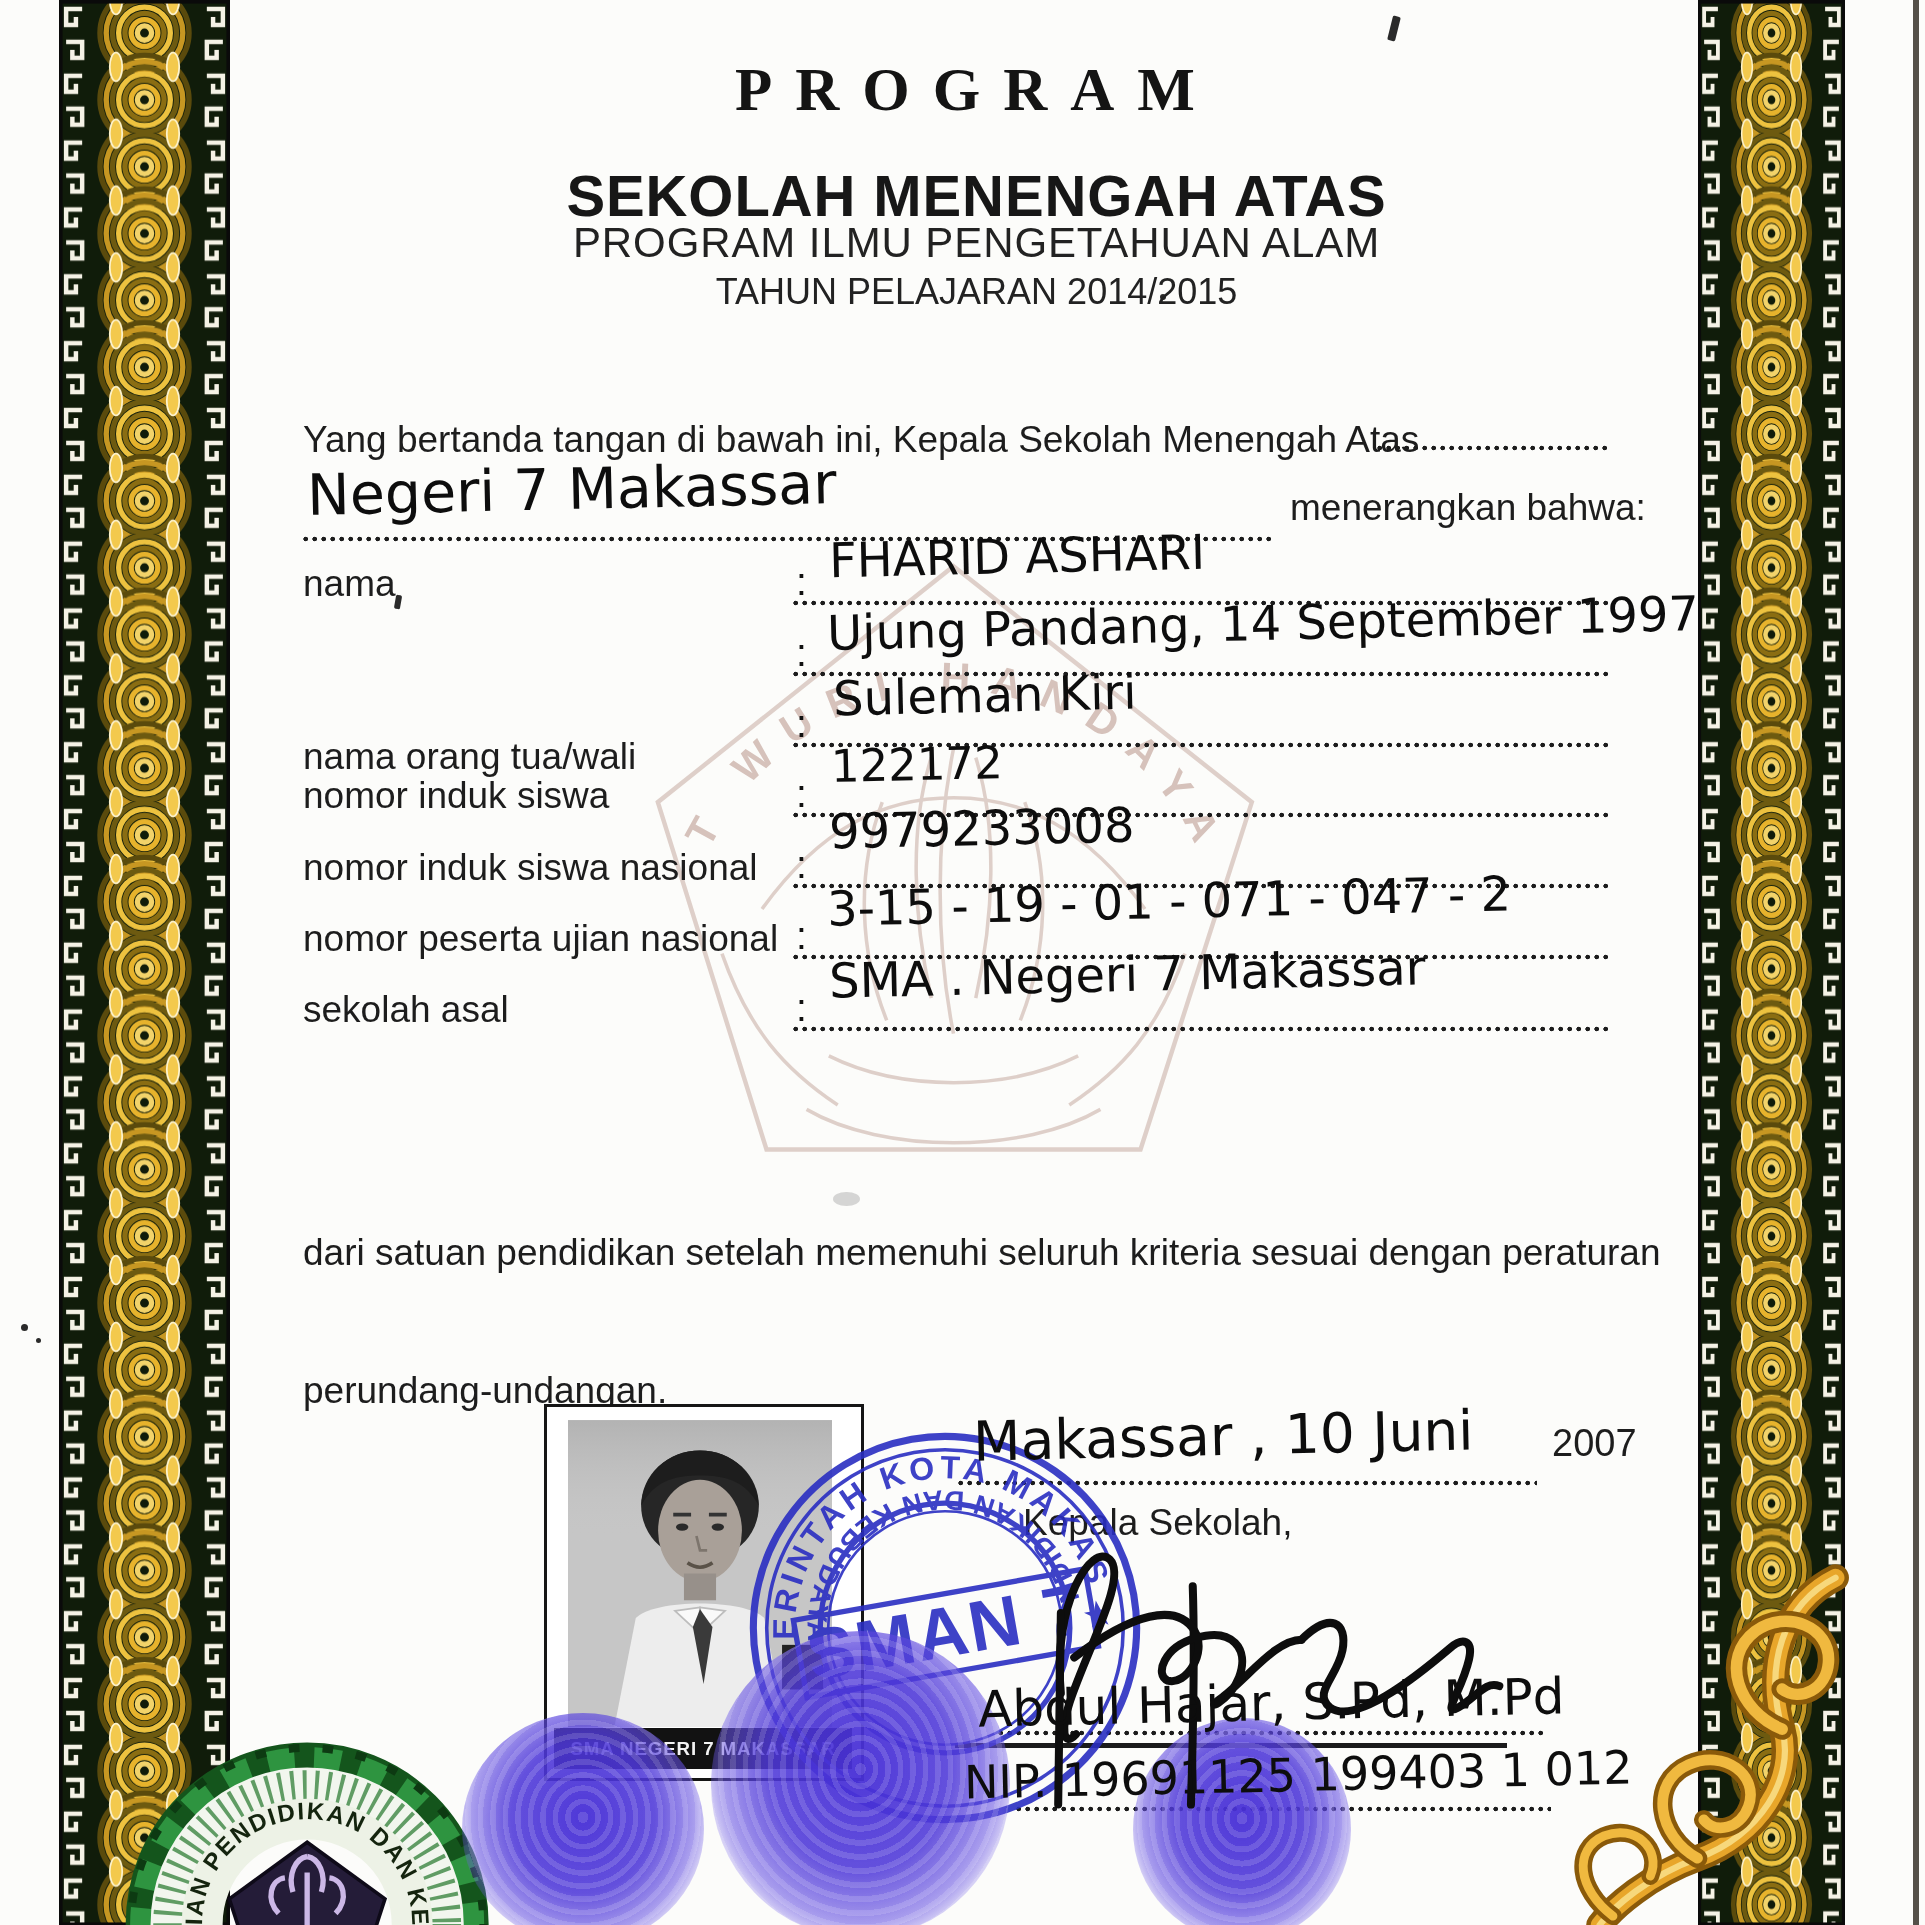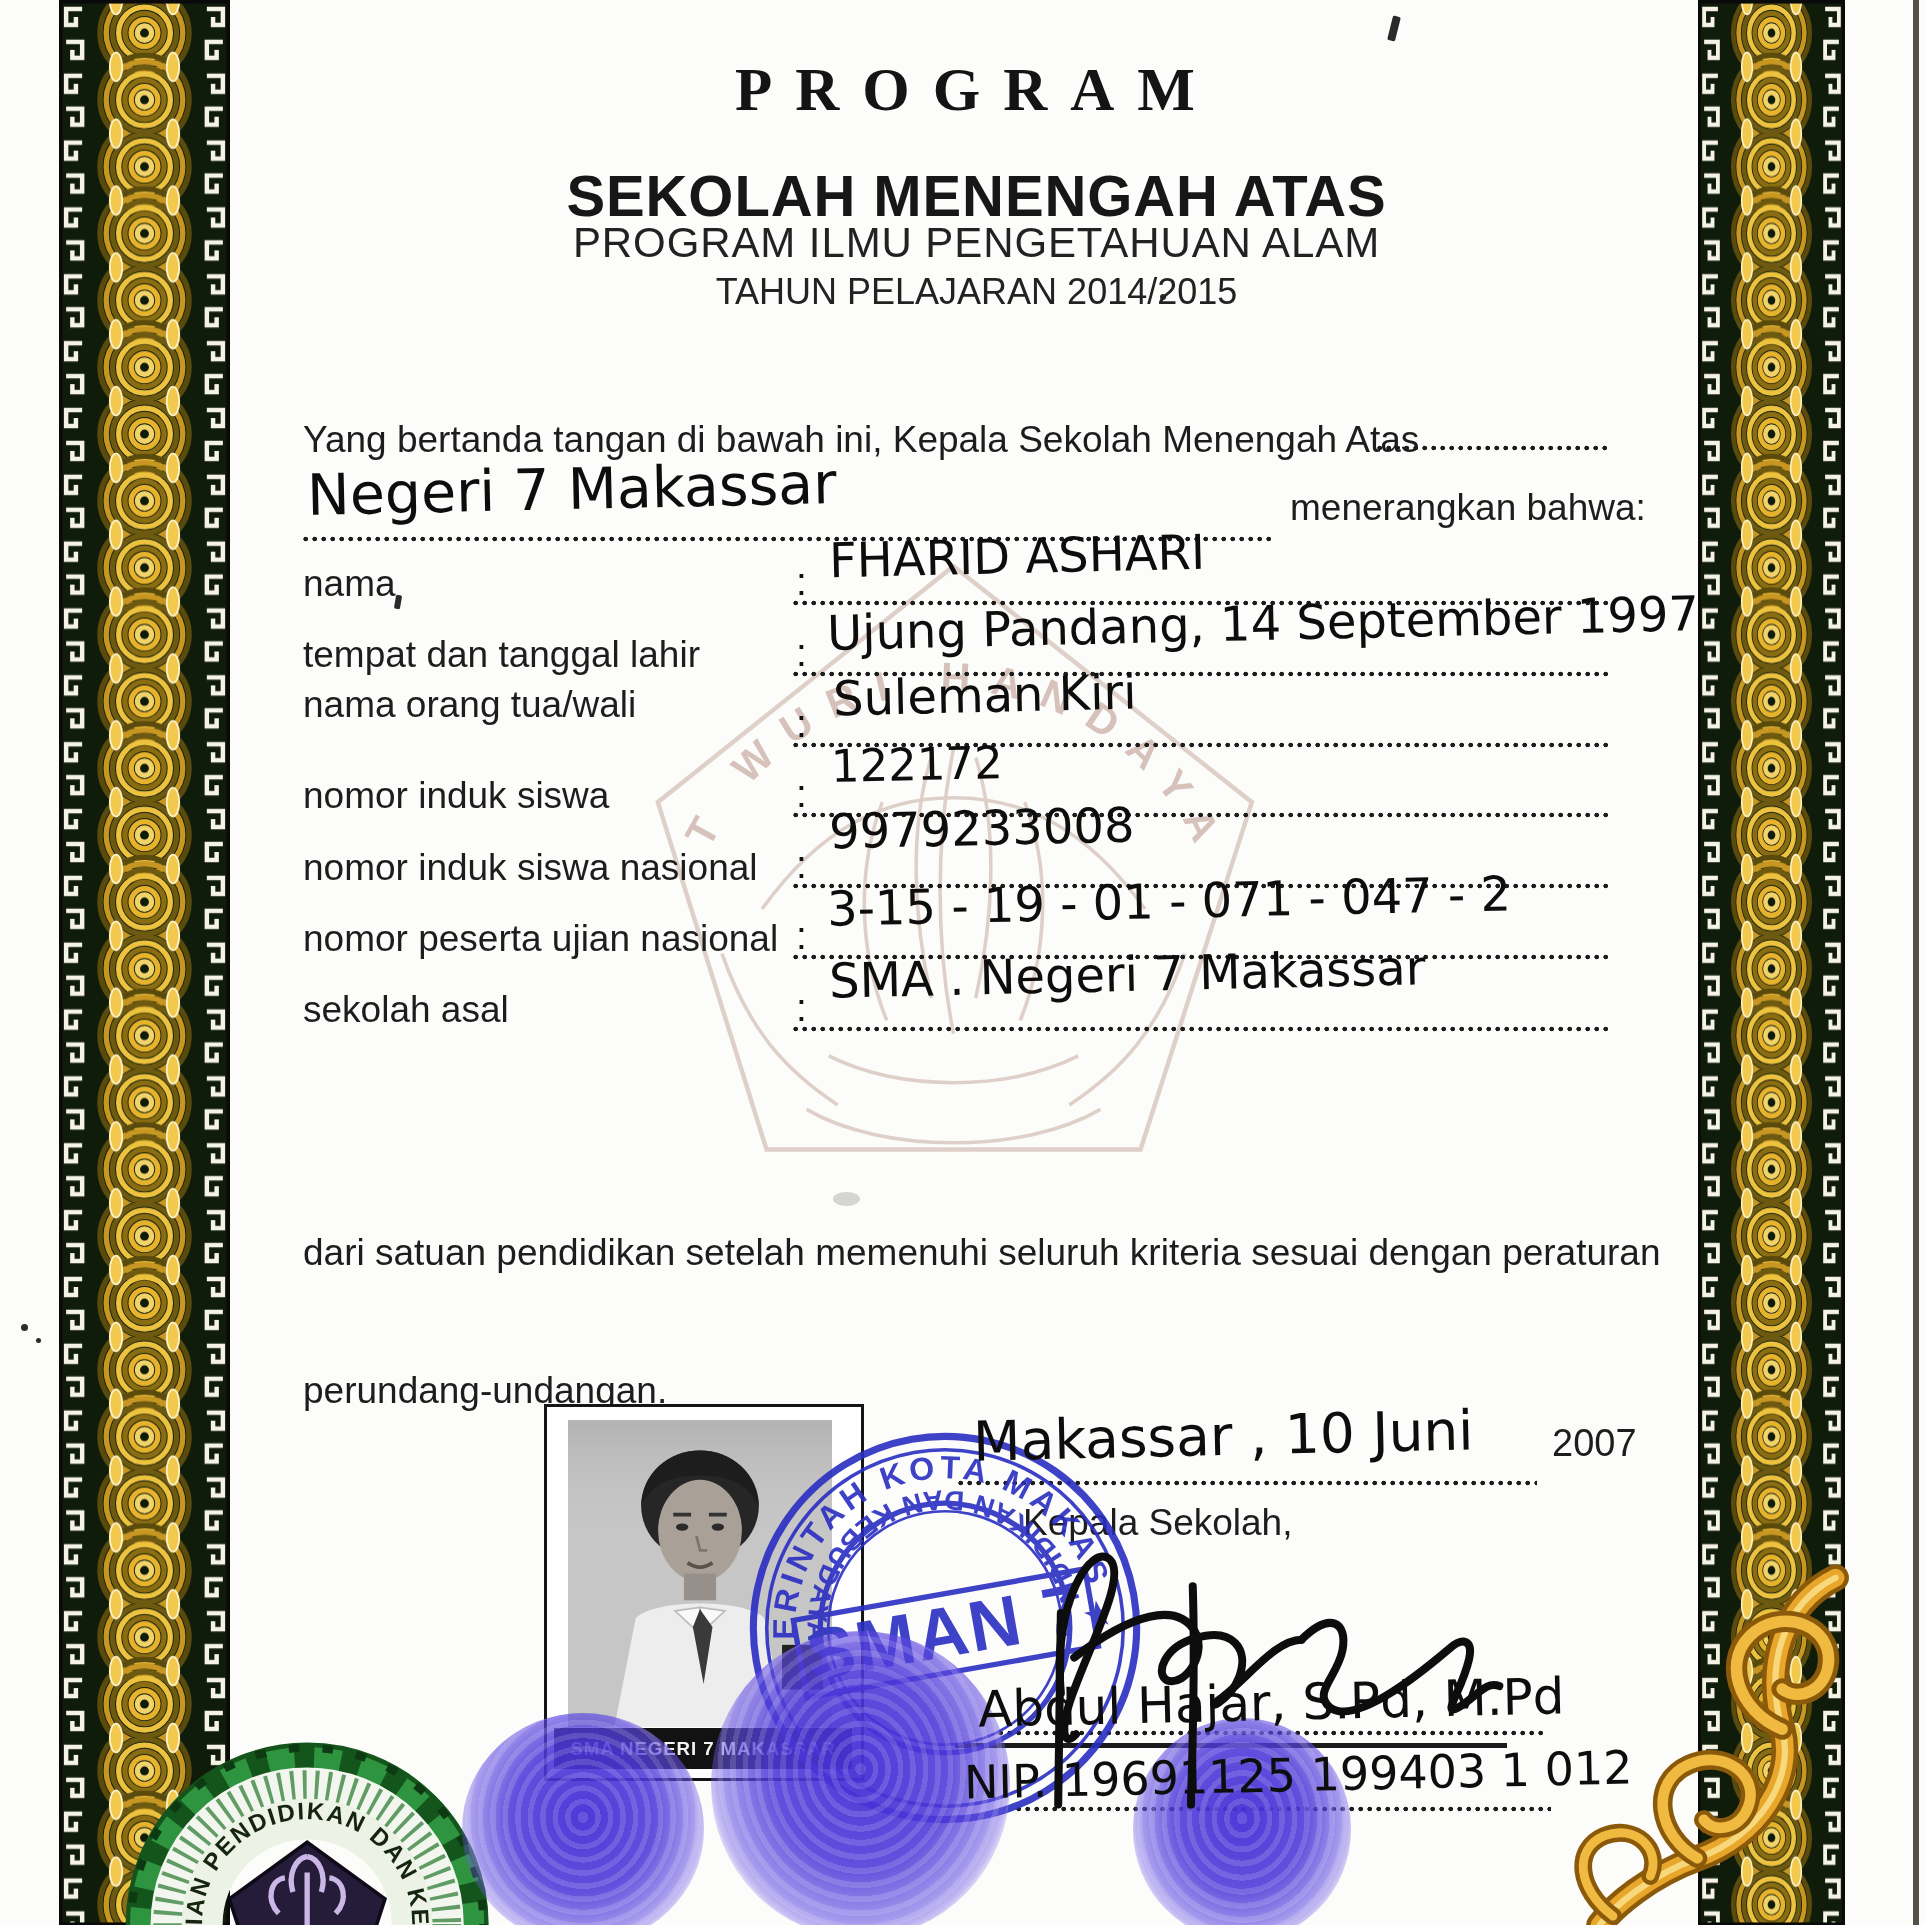--- a/index.html
+++ b/index.html
@@ -144,26 +144,25 @@
 
   <span class="abs z-text hw" style="left:307px;top:456px;font-size:57px;">Negeri 7  Makassar</span>
   <div class="abs z-text dots" style="left:303px;top:535px;width:971px;"></div>
   <span class="abs z-text printed" style="left:1290px;top:487px;">menerangkan bahwa:</span>
 
   <span class="abs z-text flabel" style="left:303px;top:563px;">nama</span>
   <span class="abs z-text fcolon" style="left:796px;top:560px;">:</span>
   <span class="abs z-text hw fvalue" style="left:829px;top:528px;">FHARID  ASHARI</span>
   <div class="abs z-text dots" style="left:793px;top:599px;width:815px;"></div>
 
-  <span class="abs z-text flabel" style="left:303px;top:634px;">tempat dan tanggal lahir</span>
   <span class="abs z-text fcolon" style="left:796px;top:631px;">:</span>
   <span class="abs z-text hw fvalue" style="left:827px;top:595px;">Ujung Pandang, 14  September  1997</span>
   <div class="abs z-text dots" style="left:793px;top:670px;width:815px;"></div>
 
-  <span class="abs z-text flabel" style="left:303px;top:684px;">nama orang tua/wali</span>
+  <span class="abs z-text flabel" style="left:303px;top:736px;">nama orang tua/wali</span>
   <span class="abs z-text fcolon" style="left:796px;top:702px;">:</span>
   <span class="abs z-text hw fvalue" style="left:833px;top:667px;">Suleman  Kiri</span>
   <div class="abs z-text dots" style="left:793px;top:741px;width:815px;"></div>
 
   <span class="abs z-text flabel" style="left:303px;top:775px;">nomor induk siswa</span>
   <span class="abs z-text fcolon" style="left:796px;top:772px;">:</span>
   <span class="abs z-text hw fvalue" style="left:831px;top:738px;font-size:45px;">122172</span>
   <div class="abs z-text dots" style="left:793px;top:811px;width:815px;"></div>
 
   <span class="abs z-text flabel" style="left:303px;top:847px;">nomor induk siswa nasional</span>

